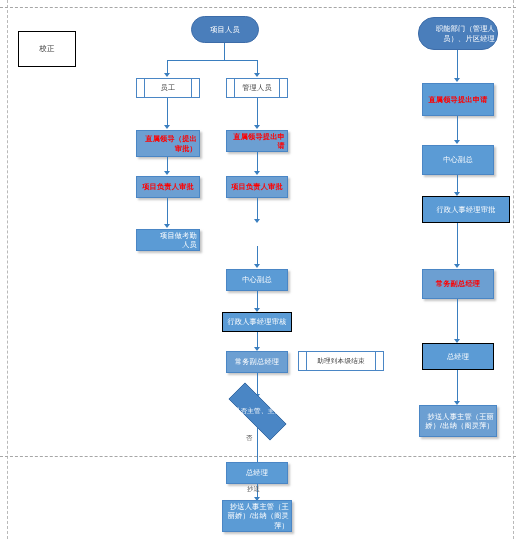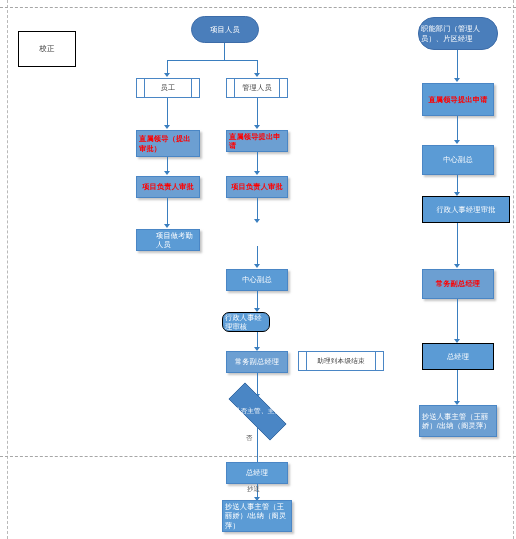--- a/index.html
+++ b/index.html
@@ -15,21 +15,21 @@
   
   .guide{position:absolute;pointer-events:none;}
   .guide-v{top:0;bottom:0;width:0;border-left:1px dashed #b9b9b9;}
   .guide-h{left:0;right:0;height:0;border-top:1px dashed #a6a6a6;}
 
   
   .node{
     position:absolute;
     box-sizing:border-box;
     display:flex;align-items:center;justify-content:center;
-    text-align:left;
+    text-align:right;
     font-size:7.2px;
     line-height:1.32;
     letter-spacing:.2px;
     padding:1px 2px;
     word-break:break-all;
   }
 
   
   .n-term{
     background:#4a7ebb;
@@ -177,21 +177,21 @@
   <div class="ln ln-v" style="left:257px;top:246px;height:19px;"></div>
   <div class="arw" style="left:254px;top:264px;"></div>
 
   <div class="node n-proc" style="left:226px;top:269px;width:62px;height:22px;">
     <span>中心副总</span>
   </div>
 
   <div class="ln ln-v" style="left:257px;top:291px;height:18px;"></div>
   <div class="arw" style="left:254px;top:308px;"></div>
 
-  <div class="node n-proc blackborder" style="left:222px;top:312px;width:48px;height:20px;border-radius:7px;">
+  <div class="node n-proc blackborder" style="left:222px;top:312px;width:70px;height:20px;">
     <span>行政人事经理审核</span>
   </div>
 
   <div class="ln ln-v" style="left:257px;top:332px;height:16px;"></div>
   <div class="arw" style="left:254px;top:347px;"></div>
 
   <div class="node n-proc muted" style="left:226px;top:351px;width:62px;height:22px;">
     <span>常务副总经理</span>
   </div>
 

